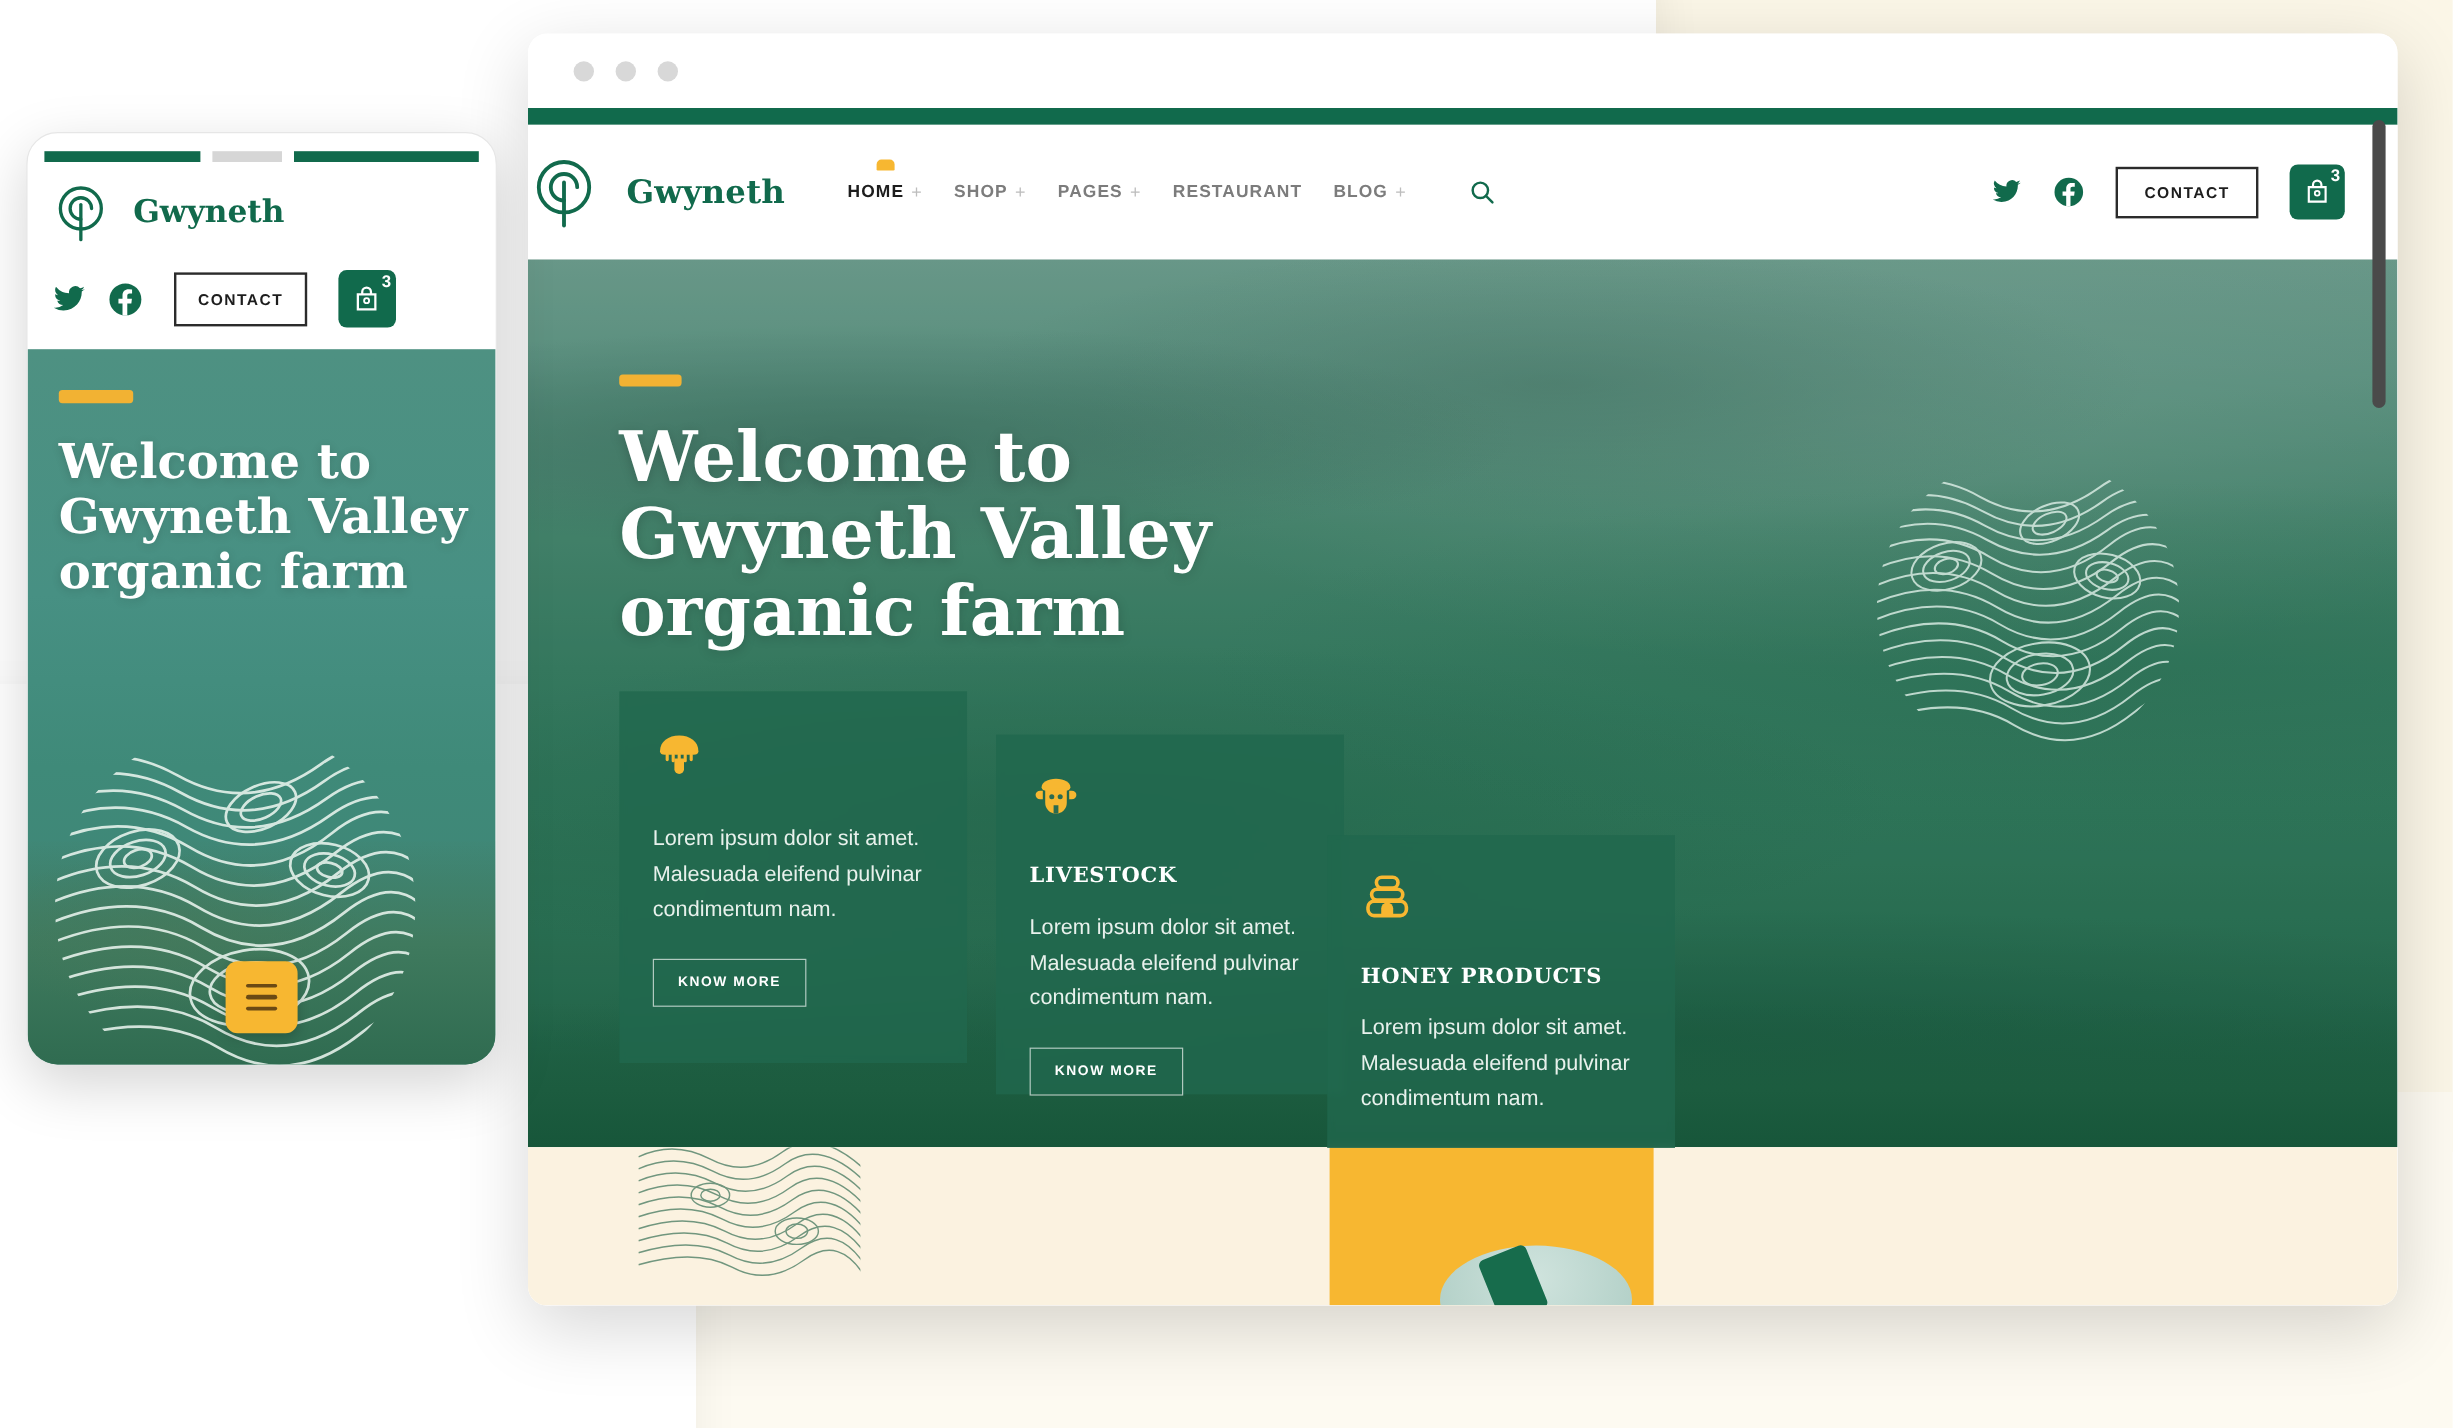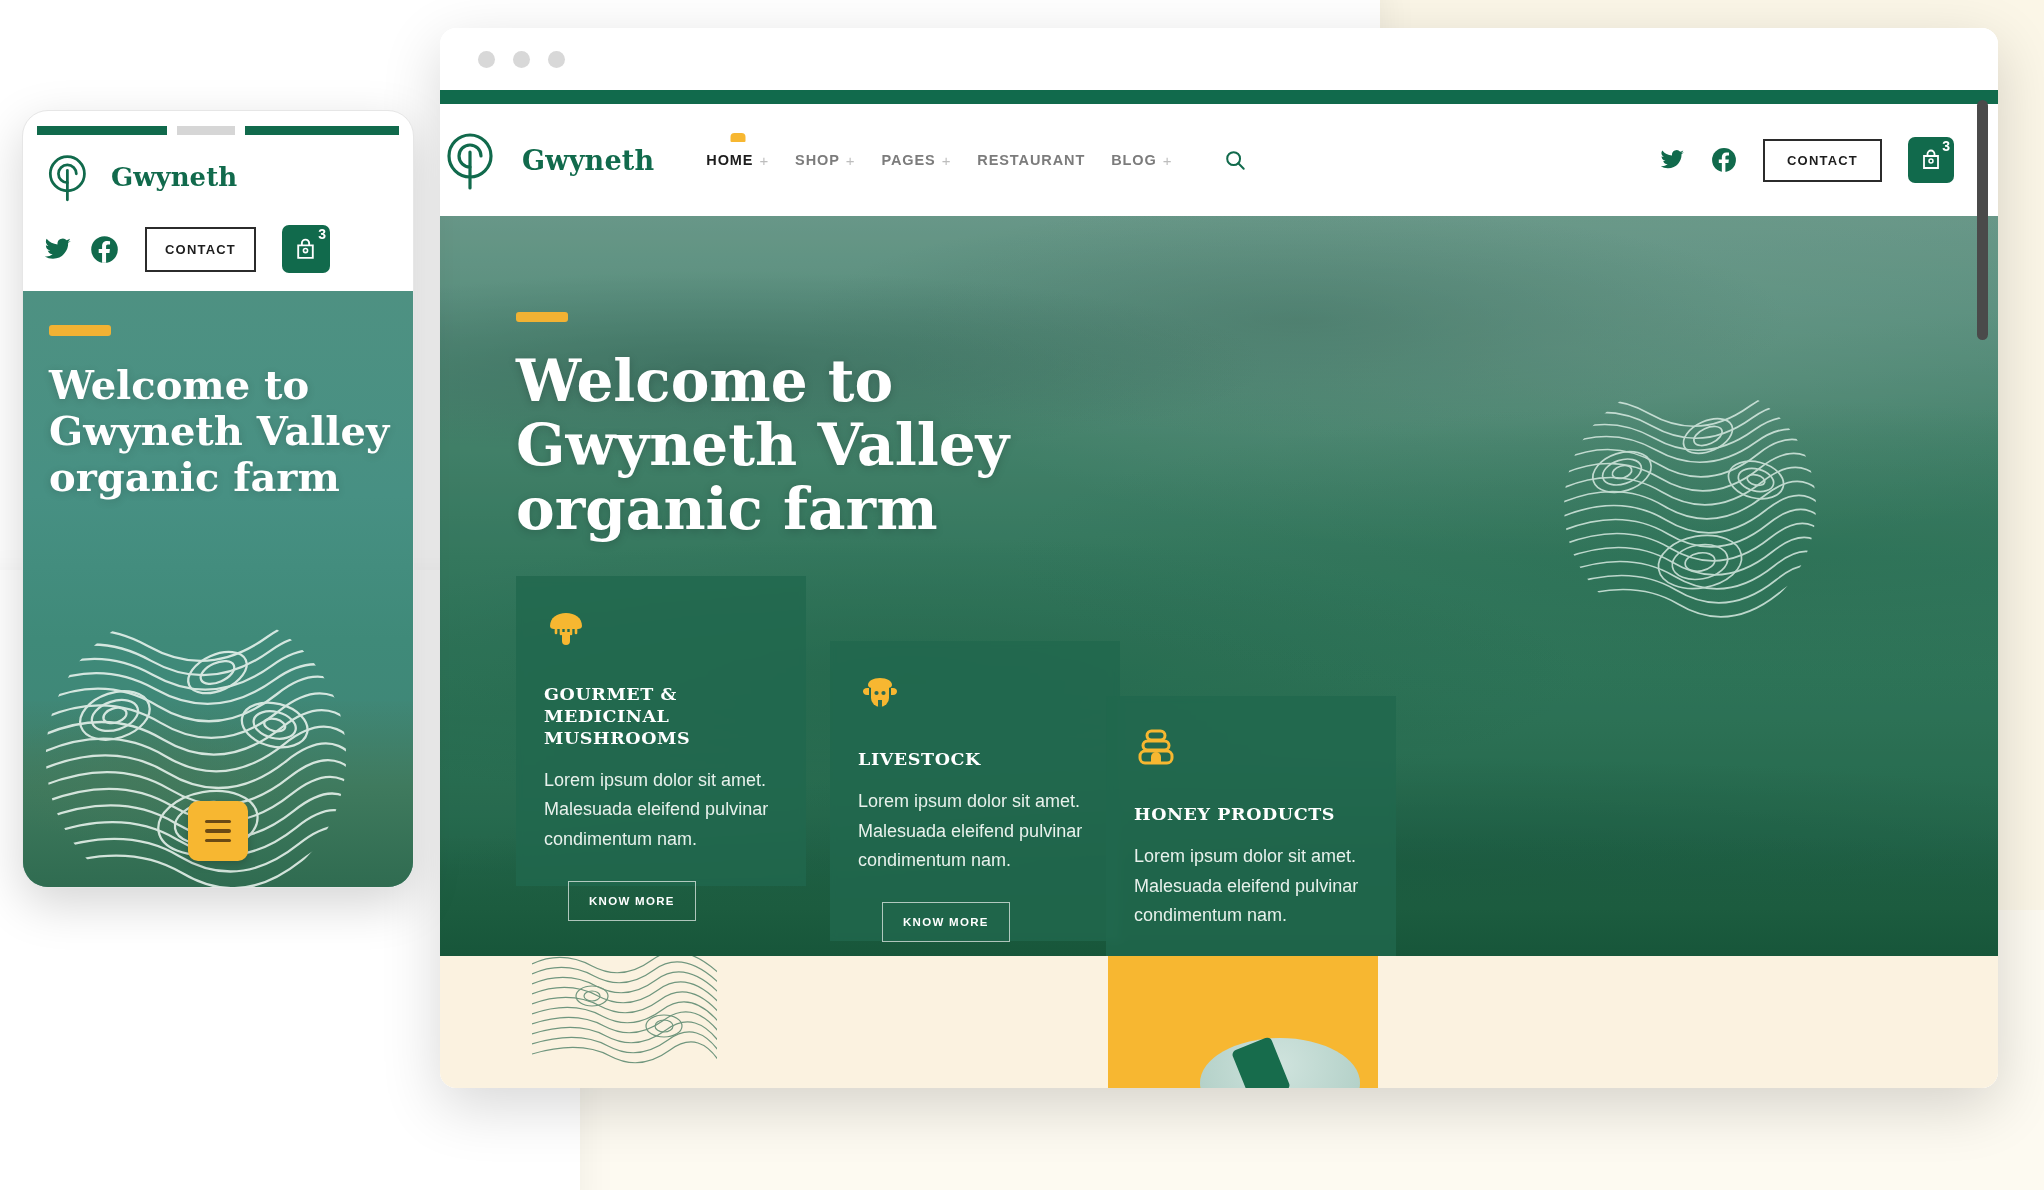--- a/index.html
+++ b/index.html
@@ -219,21 +219,21 @@
   
   .card {
     position: absolute;
     width: 290px;
     background: rgba(33,104,77,.80);
     backdrop-filter: blur(3px);
     padding: 30px 28px 34px;
     color: #ffffff;
   }
   .card-1 { left: 76px;  top: 360px; height: 310px; }
-  .card-2 { left: 390px; top: 425px; height: 300px; }
+  .card-2 { left: 390px; top: 396px; height: 300px; }
   .card-3 { left: 666px; top: 480px; height: 300px; }
 
   .card-icon { width: 44px; height: 44px; margin-bottom: 34px; }
   .card-title {
     font-family: "DejaVu Serif", serif;
     font-weight: 700;
     font-size: 17.5px;
     letter-spacing: .6px;
     text-transform: uppercase;
     line-height: 1.25;
@@ -249,21 +249,20 @@
     display: inline-block;
     border: 1.5px solid rgba(255,255,255,.65);
     background: transparent;
     color: #ffffff;
     font-size: 11.5px;
     font-weight: 700;
     letter-spacing: 1.3px;
     padding: 13px 20px;
     cursor: pointer;
     font-family: "Liberation Sans", sans-serif;
-    margin-left: 24px;
   }
 
   
   .strip {
     position: absolute;
     left: 0; top: 866px; right: 0; height: 132px;
     background: #fbf2e0;
     overflow: hidden;
   }
   .strip-topo {
@@ -529,21 +528,20 @@
             <g stroke="#f7b731" stroke-width="2.6" stroke-linecap="round">
               <line x1="12" y1="23" x2="12" y2="27"></line>
                 <line x1="17" y1="23" x2="17" y2="28"></line>
               <line x1="22" y1="23" x2="22" y2="28"></line>
                 <line x1="27" y1="23" x2="27" y2="28"></line>
               <line x1="32" y1="23" x2="32" y2="27"></line>
             </g>
             <path d="M18 26h8v9a4 4 0 0 1-8 0z" fill="#f7b731"></path>
           </svg>
         </div>
-        <div class="card-title">GOURMET &amp; MEDICINAL MUSHROOMS</div>
         <div class="card-text">Lorem ipsum dolor sit amet. Malesuada eleifend pulvinar condimentum nam.</div>
         <button class="card-btn">KNOW MORE</button>
       </div>
 
       <div class="card card-2">
         <div class="card-icon">
           <svg viewBox="0 0 44 44" width="44" height="44">
             <path d="M10 14c0-4 5-7 12-7s12 3 12 7c0 2-2 3-4 3H14c-2 0-4-1-4-3z" fill="#f7b731"></path>
             <path d="M9 17c-2.5 0-4 1.6-4 3.4S6.5 24 9 24h2v-7z" fill="#f7b731"></path>
             <path d="M35 17c2.5 0 4 1.6 4 3.4S37.5 24 35 24h-2v-7z" fill="#f7b731"></path>

